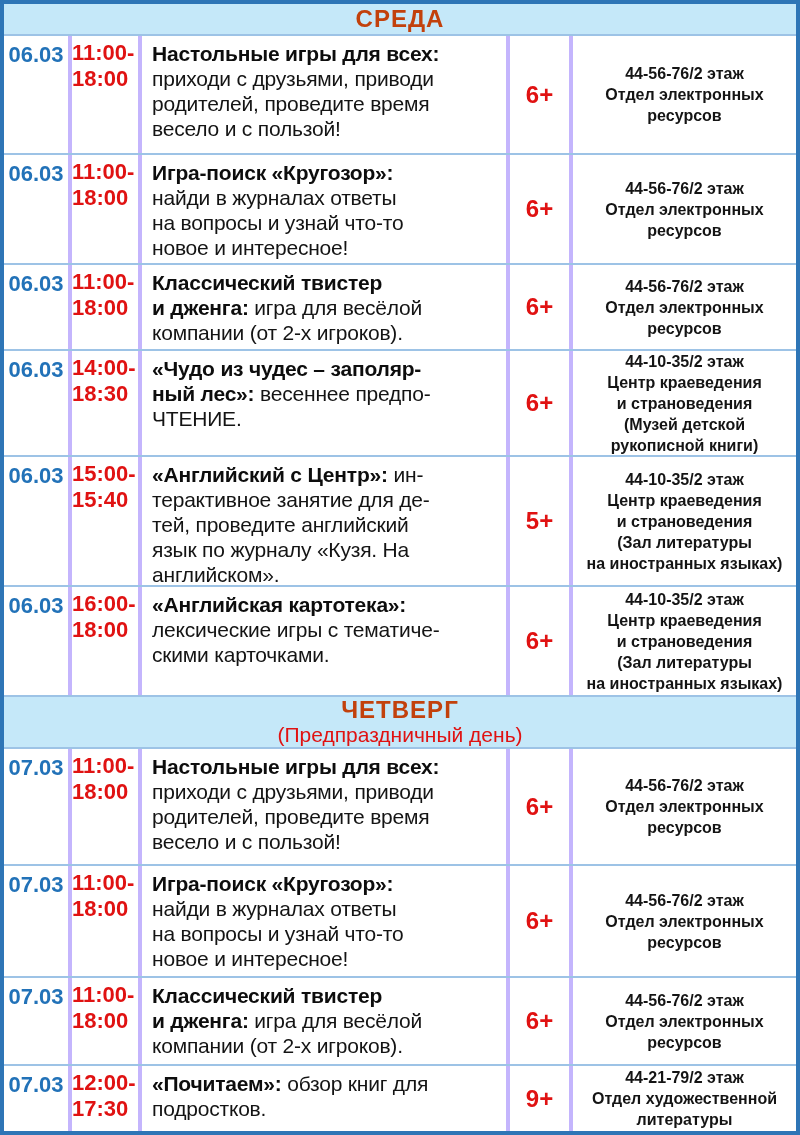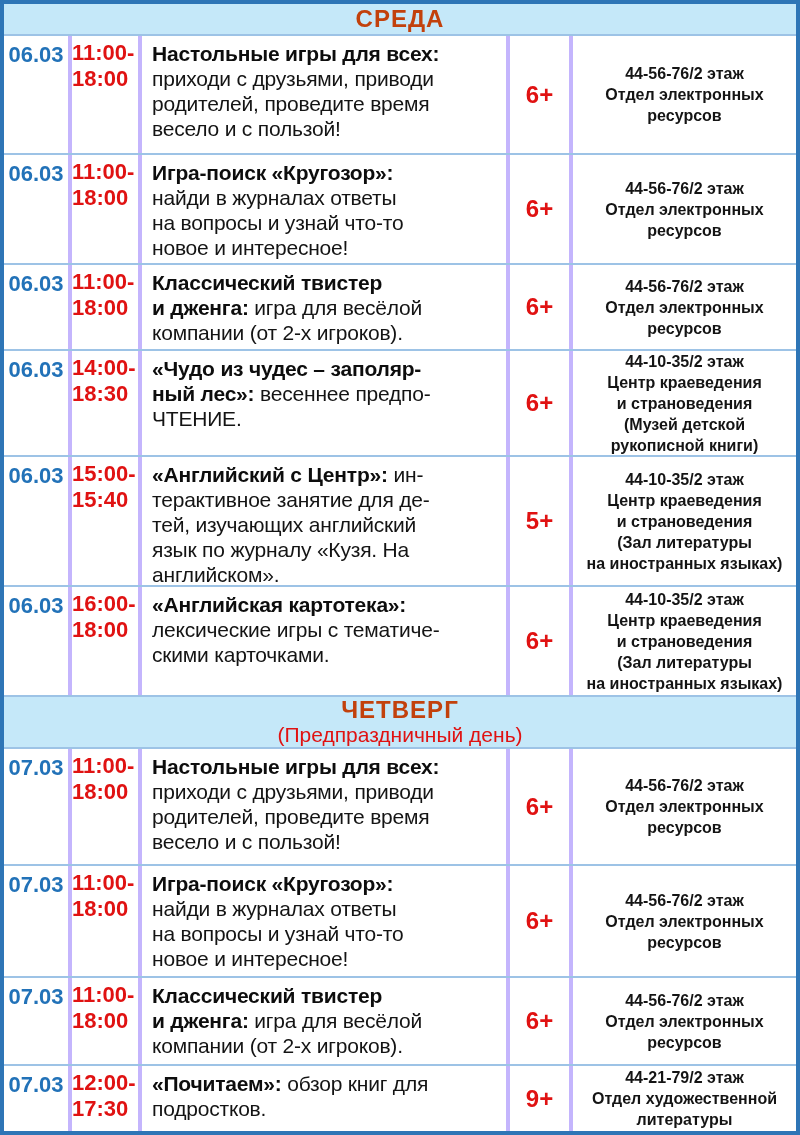--- a/index.html
+++ b/index.html
@@ -110,21 +110,21 @@
 (Музей детской
 рукописной книги)</div>
   </div>
 
   <div class="row" style="height:130px">
     <div class="cell date">06.03</div>
     <div class="cell time">15:00-
 15:40</div>
     <div class="cell desc"><b>«Английский с Центр»:</b><span> ин-
 терактивное занятие для де-
-тей, изучающих английский
+тей, проведите английский
 язык по журналу «Кузя. На
 английском».</span></div>
     <div class="cell age">5+</div>
     <div class="cell loc">44-10-35/2 этаж
 Центр краеведения
 и страноведения
 (Зал литературы
 на иностранных языках)</div>
   </div>
 

